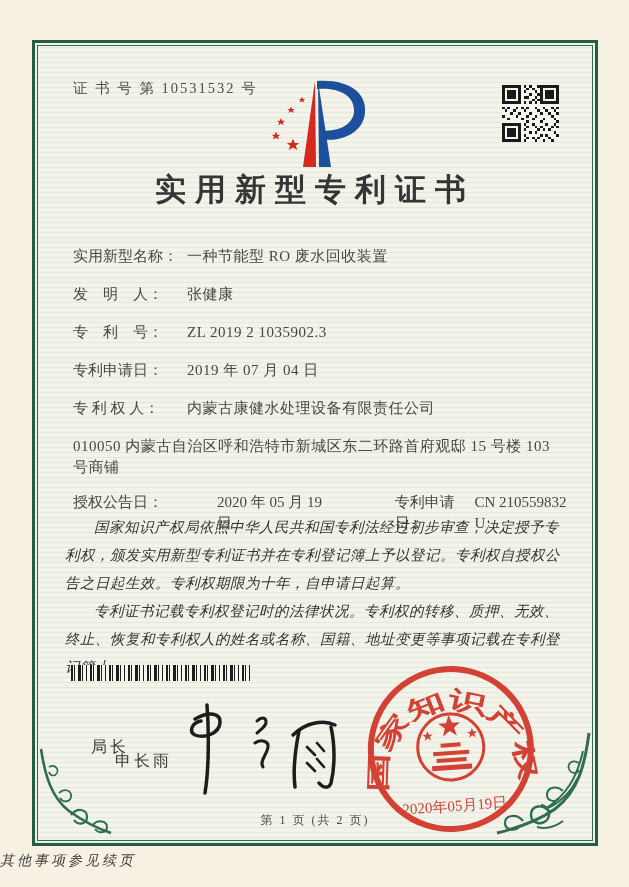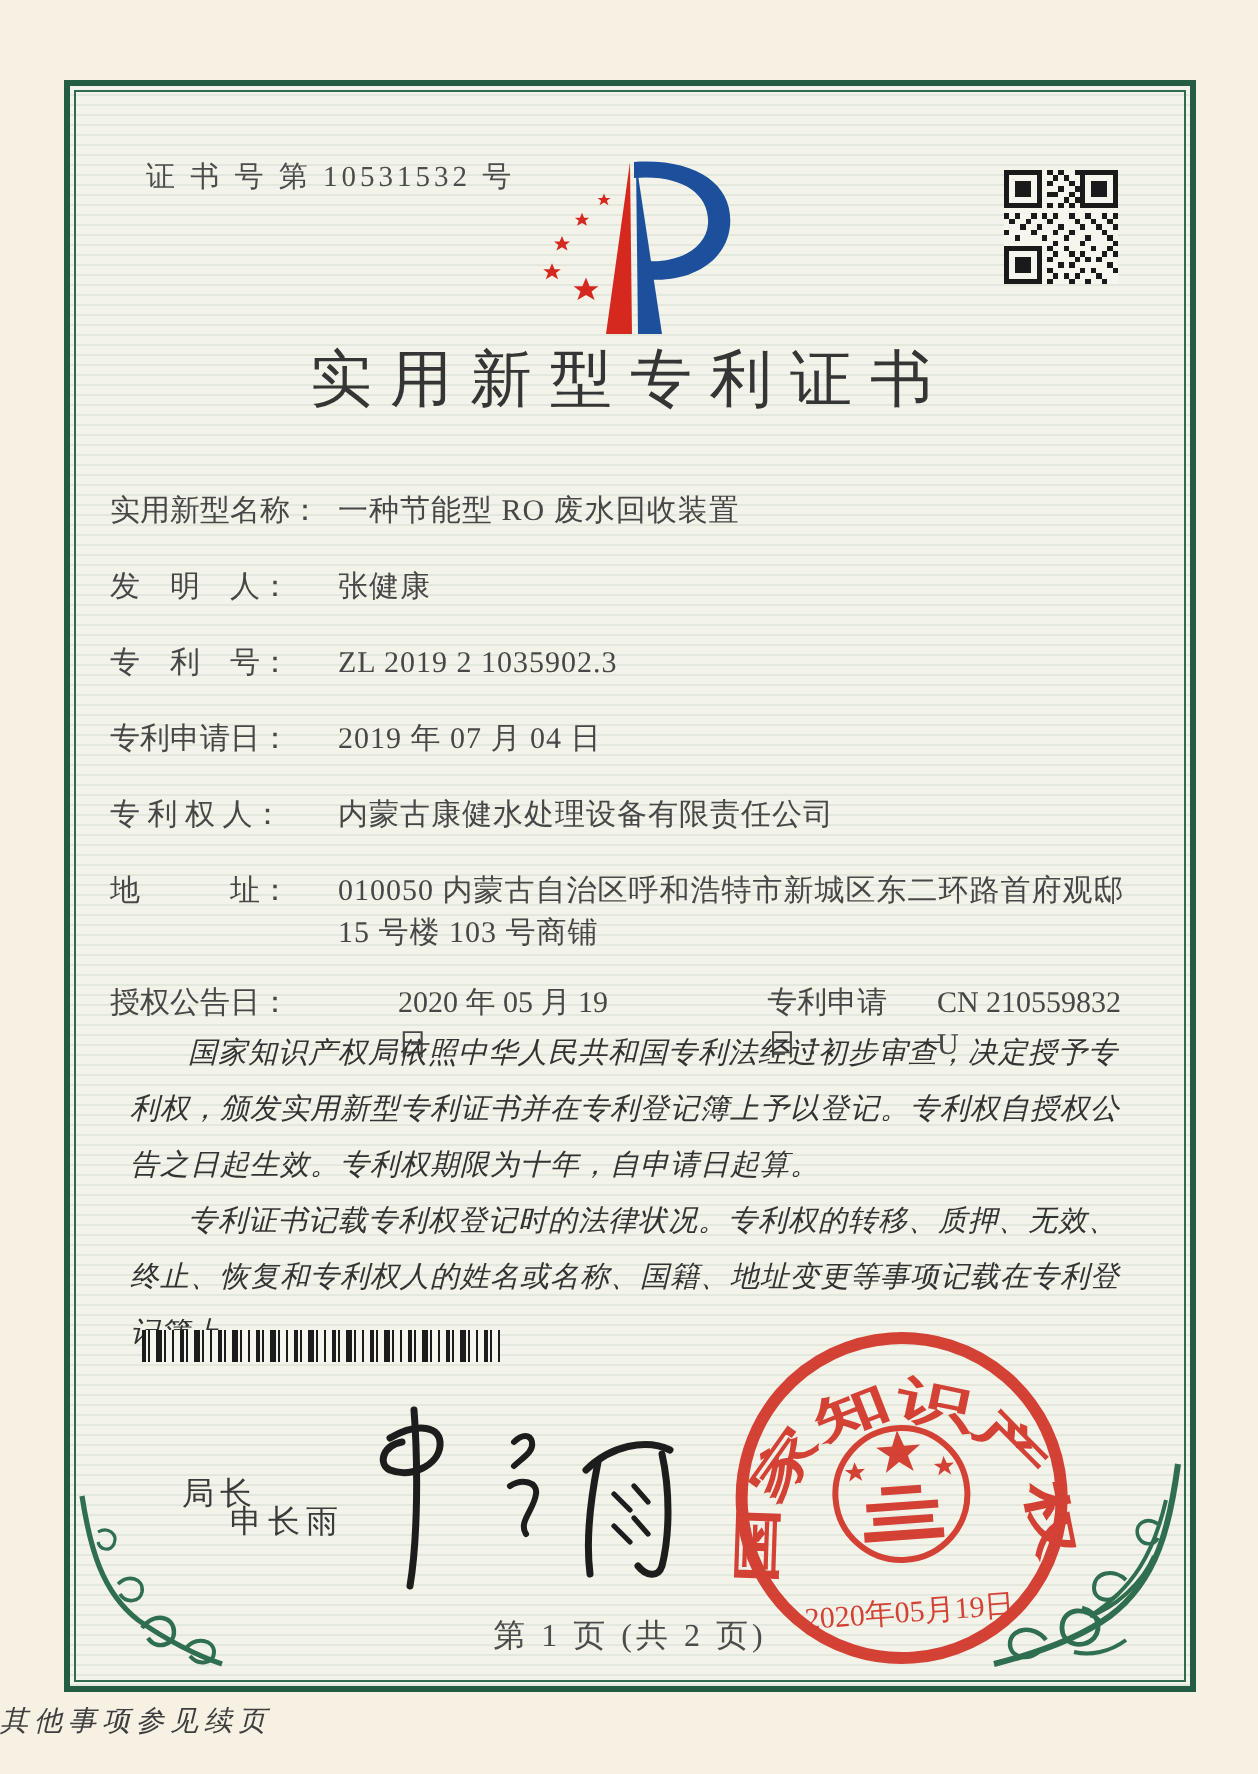--- a/index.html
+++ b/index.html
@@ -43,25 +43,25 @@
   }
   .cert-no {
     position:absolute; left:38px; top:36px;
     font-size:14.5px; letter-spacing:2px; color:#4c4c4c;
   }
   .logo { position:absolute; left:218px; top:32px; }
   .qr { position:absolute; right:36px; top:42px; width:57px; height:57px; }
   .title {
     position:absolute; left:0; top:126px; width:100%;
     text-align:center;
-    font-size:31px; font-weight:normal; letter-spacing:9px;
+    font-size:31px; font-weight:bold; letter-spacing:9px;
     color:#353535;
   }
   .fields {
-    position:absolute; left:20px; top:203px; right:26px;
+    position:absolute; left:38px; top:203px; right:26px;
     font-size:15px; color:#474747;
   }
   .field-row { display:flex; margin-bottom:17px; line-height:21px; }
   .field-row.addr { margin-bottom:14px; }
   .field-label { flex:0 0 114px; white-space:nowrap; }
   .field-value { flex:1 1 auto; letter-spacing:0.5px; }
   .grant-row { display:flex; line-height:21px;gap:30px; }
   .grant-row .pair2 { margin-left:38px; display:flex; }
   .body-text {
     position:absolute; left:30px; right:26px; top:470px;
@@ -88,21 +88,21 @@
   }
   .sig-name {
     position:absolute; left:56px; top:708px;
     font-family:"Liberation Sans","DejaVu Sans",sans-serif;
     font-size:16px; color:#3a3a3a; letter-spacing:3px;margin-left:24px;
   }
   .sig-hand { position:absolute; left:130px; top:648px; }
   .seal { position:absolute; left:326px; top:616px; transform:rotate(-4deg); }
   .page-num {
     position:absolute; left:0; bottom:14px; width:100%;
-    text-align:center; font-size:16px; color:#4c4c4c; letter-spacing:2px;margin-top:32px;
+    text-align:center; font-size:12px; color:#4c4c4c; letter-spacing:2px;margin-top:32px;
   }
   .flourish-br { position:absolute; right:2px; bottom:2px; }
   .flourish-bl { position:absolute; left:2px; bottom:2px; transform:scaleX(-1); }
   .continuation {
     position:absolute; left:0; top:852px; width:100%;
     font-size:14px; font-style:italic;
     color:#3e3e3e; letter-spacing:3px; z-index:2;
   }
 </style>
 </head>
@@ -166,21 +166,20 @@
     </div>
     <div class="field-row">
       <span class="field-label">专利申请日：</span>
       <span class="field-value">2019 年 07 月 04 日</span>
     </div>
     <div class="field-row">
       <span class="field-label">专 利 权 人：</span>
       <span class="field-value">内蒙古康健水处理设备有限责任公司</span>
     </div>
     <div class="field-row addr">
-      <span class="field-label">地　　　址：</span>
       <span class="field-value">010050 内蒙古自治区呼和浩特市新城区东二环路首府观邸 15 号楼 103 号商铺</span>
     </div>
     <div class="grant-row">
       <span class="field-label">授权公告日：</span>
       <span>2020 年 05 月 19 日</span>
       <span class="pair2">
         <span>专利申请日：</span>
         <span>CN 210559832 U</span>
       </span>
     </div>

